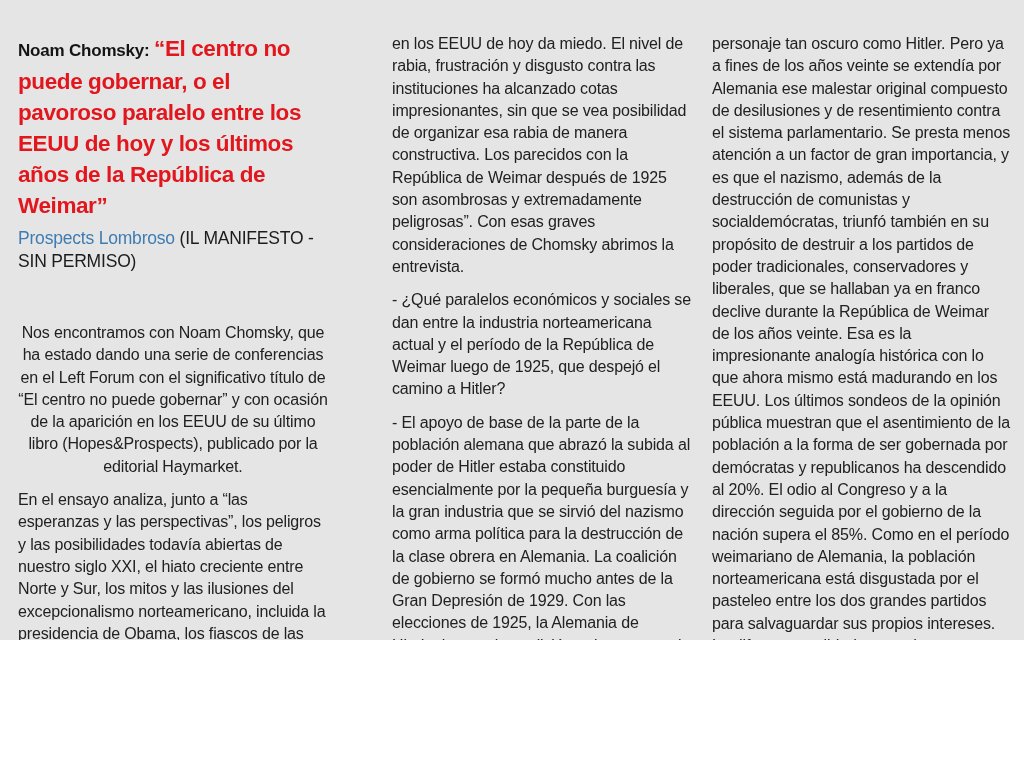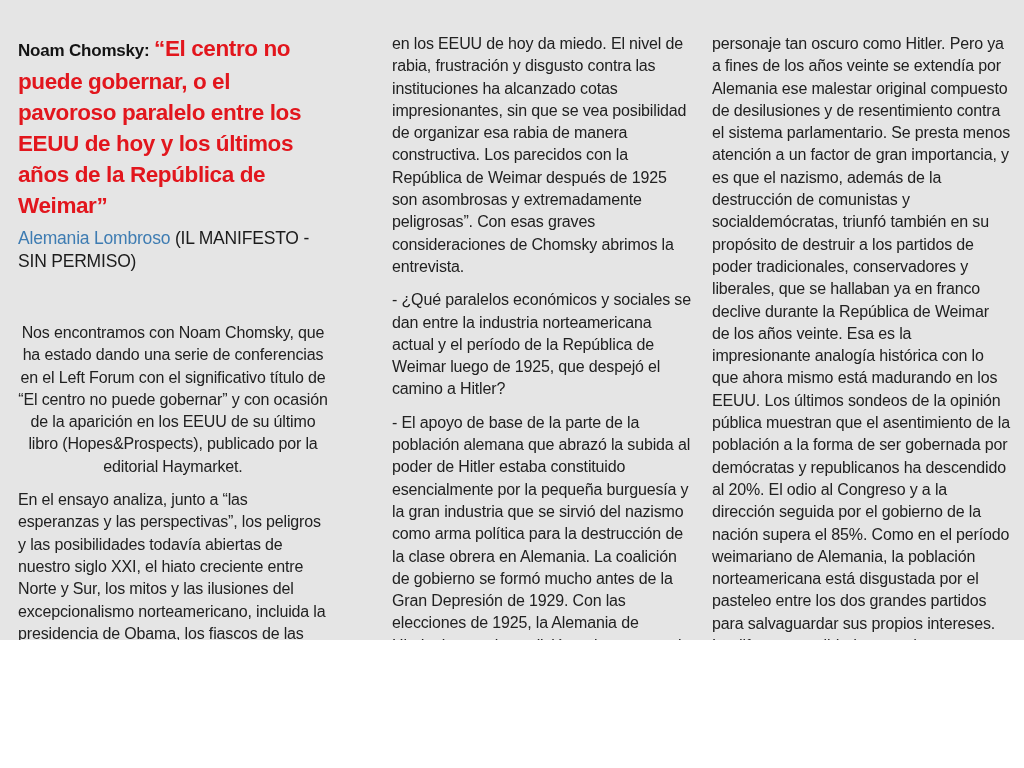--- a/index.html
+++ b/index.html
@@ -88,21 +88,21 @@
     letter-spacing: 0.2px;
   }
 </style>
 </head>
 <body>
 
 <div class="slide">
 
   <div class="col col1">
     <h1 class="title"><span class="author">Noam Chomsky</span><span class="author">: </span><span class="quote">“El centro no puede gobernar, o el pavoroso paralelo entre los EEUU de hoy y los últimos años de la República de Weimar”</span></h1>
-    <p class="byline"><span class="byline-name">Alemania Lombroso</span><span> (IL MANIFESTO - SIN PERMISO)</span></p>
+    <p class="byline"><span class="byline-name">Prospects Lombroso</span><span> (IL MANIFESTO - SIN PERMISO)</span></p>
     <p class="para first-body">Nos encontramos con Noam Chomsky, que ha estado dando una serie de conferencias en el Left Forum con el significativo título de “El centro no puede gobernar” y con ocasión de la aparición en los EEUU de su último libro (Hopes&amp;Prospects), publicado por la editorial Haymarket.</p>
     <p class="para">En el ensayo analiza, junto a “las esperanzas y las perspectivas”, los peligros y las posibilidades todavía abiertas de nuestro siglo XXI, el hiato creciente entre Norte y Sur, los mitos y las ilusiones del excepcionalismo norteamericano, incluida la presidencia de Obama, los fiascos de las guerras en Irak y Afganistán, el asalto israelita-norteamericano a Gaza, la nueva división internacional del terror nuclear y la naturaleza de los recientes rescates bancarios. “La situación que vivimos</p>
   </div>
 
   <div class="col col2">
     <p class="para">en los EEUU de hoy da miedo. El nivel de rabia, frustración y disgusto contra las instituciones ha alcanzado cotas impresionantes, sin que se vea posibilidad de organizar esa rabia de manera constructiva. Los parecidos con la República de Weimar después de 1925 son asombrosas y extremadamente peligrosas”. Con esas graves consideraciones de Chomsky abrimos la entrevista.</p>
     <p class="para">- ¿Qué paralelos económicos y sociales se dan entre la industria norteamericana actual y el período de la República de Weimar luego de 1925, que despejó el camino a Hitler?</p>
     <p class="para">- El apoyo de base de la parte de la población alemana que abrazó la subida al poder de Hitler estaba constituido esencialmente por la pequeña burguesía y la gran industria que se sirvió del nazismo como arma política para la destrucción de la clase obrera en Alemania. La coalición de gobierno se formó mucho antes de la Gran Depresión de 1929. Con las elecciones de 1925, la Alemania de Hindenburg -y la coalición gubernamental formada- era sociológicamente y casi demográficamente muy semejante a la que apoyó el ascenso al poder en 1933 de un</p>
   </div>
 

